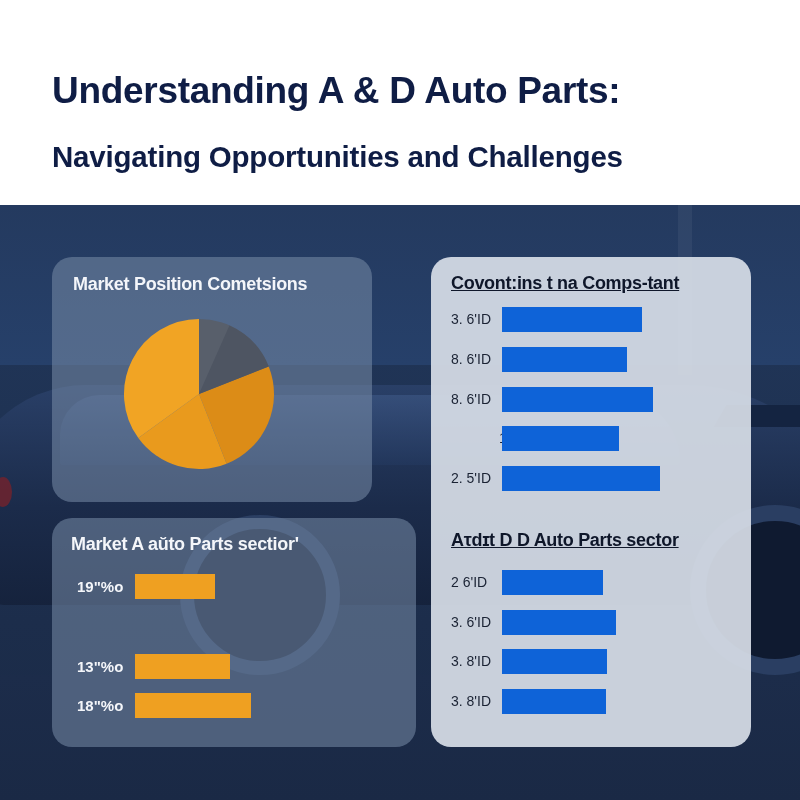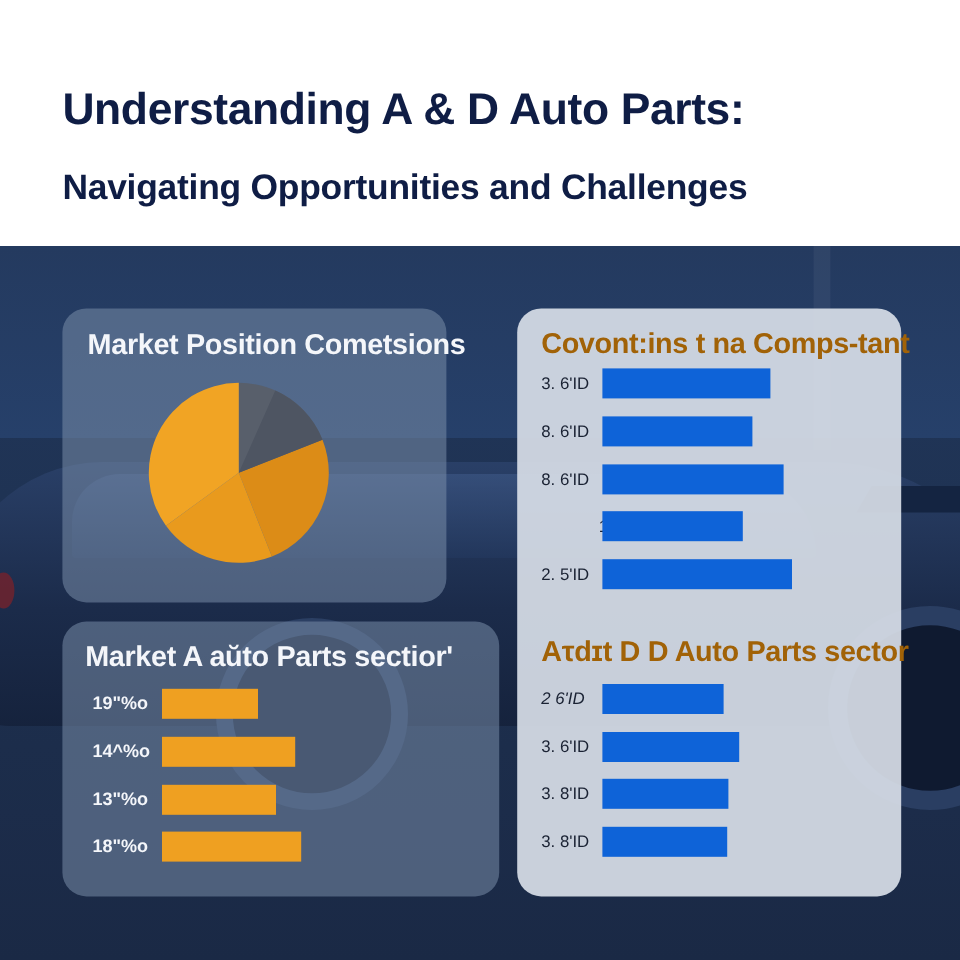--- a/index.html
+++ b/index.html
@@ -77,25 +77,25 @@
       background: rgba(120, 140, 168, 0.55);
     }
     .panel.light {
       background: rgba(214, 221, 230, 0.93);
     }
     .p-pie { left: 52px; top: 257px; width: 320px; height: 245px; }
     .p-bars-a { left: 52px; top: 518px; width: 364px; height: 229px; }
     .p-right { left: 431px; top: 257px; width: 320px; height: 490px; }
 
     .panel-title {
-      position: absolute; font-weight: bold; white-space: nowrap; font-size: 24px;
+      position: absolute; font-weight: bold; white-space: nowrap; font-size: 18px;
       letter-spacing: -0.3px;
     }
     .dark .panel-title { color: #f4f6fa; }
-    .light .panel-title { color: #a16207; }
+    .light .panel-title { color: #0f172a; text-decoration: underline; }
 
     .p-pie .panel-title { left: 21px; top: 17px; }
     .p-bars-a .panel-title { left: 19px; top: 16px; }
     .p-right .panel-title.t1 { left: 20px; top: 16px; }
     .p-right .panel-title.t2 { left: 20px; top: 273px; }
 
     
     .pie-wrap { position: absolute; left: 71px; top: 61px; width: 152px; height: 152px; }
     .pie-wrap svg { width: 152px; height: 152px; display: block; }
 
@@ -146,24 +146,20 @@
   </div>
 </div>
 
 <div class="panel dark p-bars-a">
   <div class="panel-title">Market A aŭto Parts sectior'</div>
 
   <div class="bar-row" style="left:0; top:56px; width:320px;">
     <span class="bar-label" style="left:25px;">19"%o</span>
     <div class="bar orange" style="left:83px; width:80px;"></div>
   </div>
-  <div class="bar-row" style="left:0; top:96px; width:320px;">
-    <span class="bar-label" style="left:25px;">14^%o</span>
-    <div class="bar orange" style="left:83px; width:111px;"></div>
-  </div>
   <div class="bar-row" style="left:0; top:136px; width:320px;">
     <span class="bar-label" style="left:25px;">13"%o</span>
     <div class="bar orange" style="left:83px; width:95px;"></div>
   </div>
   <div class="bar-row" style="left:0; top:175px; width:320px;">
     <span class="bar-label" style="left:25px;">18"%o</span>
     <div class="bar orange" style="left:83px; width:116px;"></div>
   </div>
 </div>
 
@@ -186,21 +182,21 @@
     <span class="bar-label" style="left:20px;margin-left:48px;">1. 0'ID</span>
     <div class="bar blue" style="left:71px; width:117px;"></div>
   </div>
   <div class="bar-row" style="left:0; top:209px; width:320px;">
     <span class="bar-label" style="left:20px;">2. 5'ID</span>
     <div class="bar blue" style="left:71px; width:158px;"></div>
   </div>
 
   <div class="panel-title t2">Aτdɪt D D Auto Parts sector</div>
 
-  <div class="bar-row" style="left:0; top:313px; width:264px;font-style:italic;">
+  <div class="bar-row" style="left:0; top:313px; width:264px;">
     <span class="bar-label" style="left:20px;">2 6'ID</span>
     <div class="bar blue" style="left:71px; width:101px;"></div>
   </div>
   <div class="bar-row" style="left:0; top:353px; width:320px;">
     <span class="bar-label" style="left:20px;">3. 6'ID</span>
     <div class="bar blue" style="left:71px; width:114px;"></div>
   </div>
   <div class="bar-row" style="left:0; top:392px; width:320px;">
     <span class="bar-label" style="left:20px;">3. 8'ID</span>
     <div class="bar blue" style="left:71px; width:105px;"></div>

